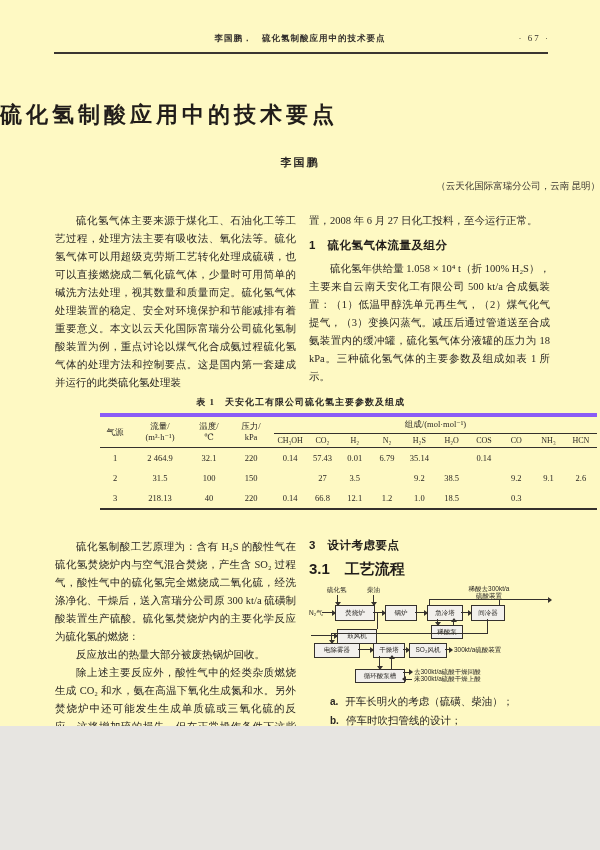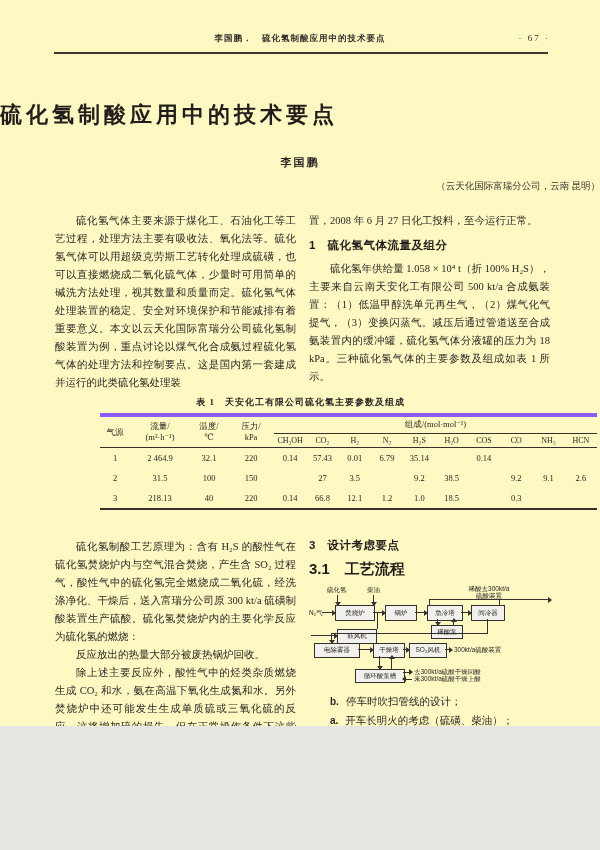--- a/index.html
+++ b/index.html
@@ -237,19 +237,19 @@
 
         <div class="vl ar-d" style="left:70px;top:71px;height:13px;"></div>
         <div class="vl ar-u" style="left:82px;top:71px;height:13px;"></div>
         <div class="dbox" style="left:46px;top:84px;width:48px;height:12px;">循环酸泵槽</div>
         <div class="hl ar-r" style="left:94px;top:86.5px;width:9px;"></div>
         <div class="hl ar-l" style="left:94px;top:93.5px;width:9px;"></div>
         <div class="dlabel" style="left:105px;top:83px;">去300kt/a硫酸干燥回酸</div>
         <div class="dlabel" style="left:105px;top:90px;">来300kt/a硫酸干燥上酸</div>
       </div>
 
+      <p class="note"><span class="nl">a.</span><span>开车长明火的考虑（硫磺、柴油）；</span></p>
       <p class="note"><span class="nl">b.</span><span>停车时吹扫管线的设计；</span></p>
-      <p class="note"><span class="nl">a.</span><span>开车长明火的考虑（硫磺、柴油）；</span></p>
       <p class="note"><span class="nl">c.</span><span>硫化氢气体中水分的处理、硫化氢气体压力的考虑；</span></p>
     </div>
   </div>
 
 </div>
 
 </body></html>

